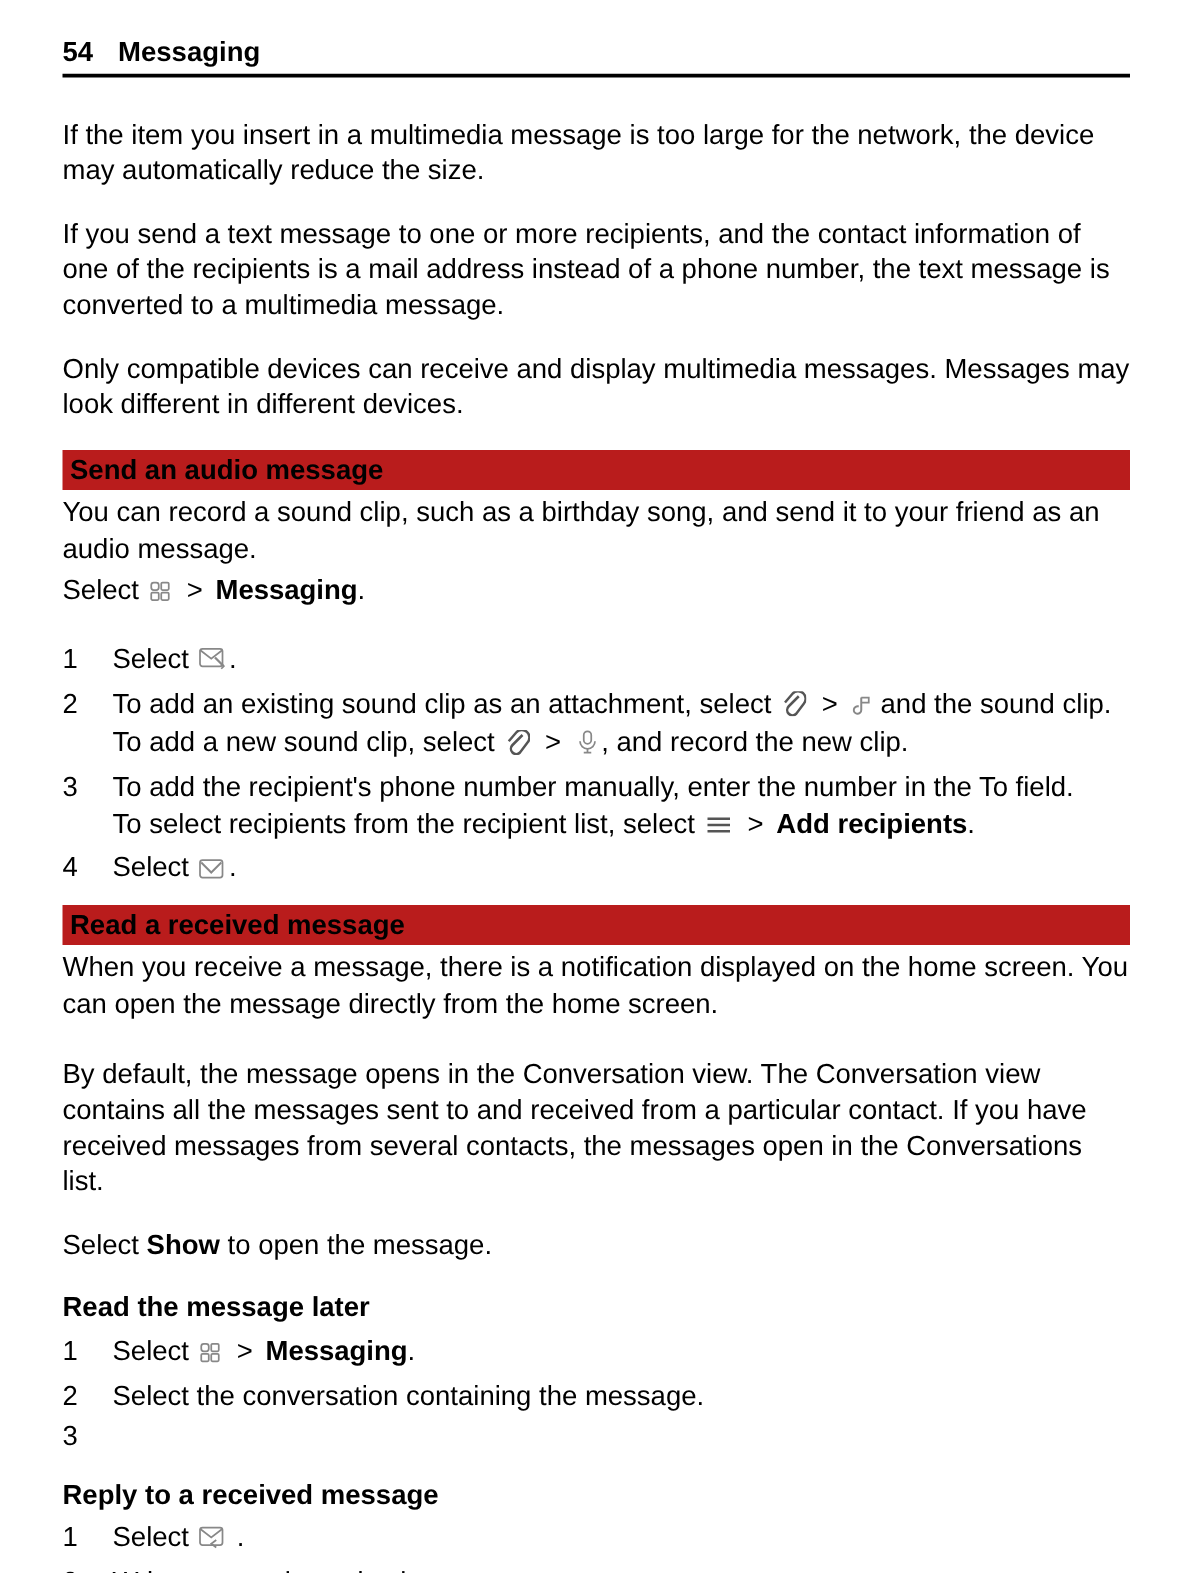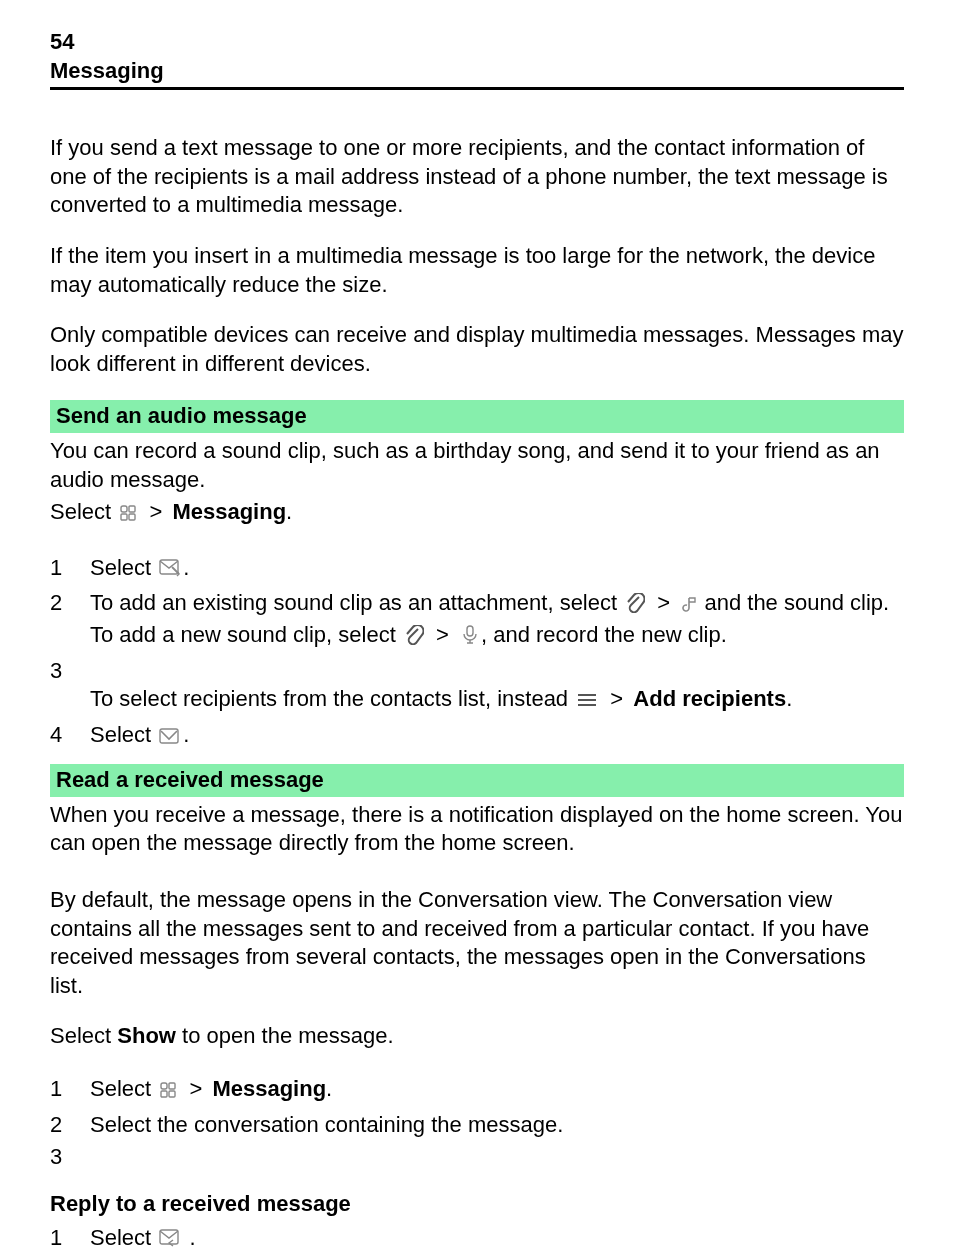--- a/index.html
+++ b/index.html
@@ -15,35 +15,34 @@
     box-sizing: border-box;
     padding: 28px 50px 40px 50px;
     font-size: 22px;
     line-height: 1.3;
   }
   .header {
     display: flex;
     align-items: baseline;
     border-bottom: 3px solid #000;
     padding-bottom: 2px;
-    margin-bottom: 44px;
-    flex-direction: column;
+    margin-bottom: 32px;
   }
   .header .pnum {
     font-weight: bold;
     margin-right: 20px;
   }
   .header .ptitle {
     font-weight: bold;
   }
   .para {
     margin: 0 0 22px 0;
   }
   .section-bar {
-    background: #86efac;
+    background: #b91c1c;
     font-weight: bold;
     padding: 2px 6px;
     margin: 6px 0 4px 0;
   }
   .sub-heading {
     font-weight: bold;
     margin-top: 16px;
     margin-bottom: 2px;
   }
   .bold { font-weight: bold; }
@@ -124,22 +123,22 @@
   </defs>
 </svg>
 
 <div class="page">
 
   <div class="header">
     <span class="pnum">54</span>
     <span class="ptitle">Messaging</span>
   </div>
 
+  <p class="para">If the item you insert in a multimedia message is too large for the network, the device may automatically reduce the size.</p>
   <p class="para">If you send a text message to one or more recipients, and the contact information of one of the recipients is a mail address instead of a phone number, the text message is converted to a multimedia message.</p>
-  <p class="para">If the item you insert in a multimedia message is too large for the network, the device may automatically reduce the size.</p>
   <p class="para">Only compatible devices can receive and display multimedia messages. Messages may look different in different devices.</p>
 
   <div class="section-bar">Send an audio message</div>
   <p class="para" style="margin-bottom:4px">You can record a sound clip, such as a birthday song, and send it to your friend as an audio message.</p>
 
   <p class="para">
     <span>Select </span>
     <span class="icon"><svg width="18" height="18">
           <use href="#ic-apps"></use>
         </svg></span>
@@ -175,22 +174,22 @@
             </svg></span>
         <span class="gt">&gt;</span>
         <span class="icon"><svg width="18" height="20">
               <use href="#ic-mic"></use>
             </svg></span><span>, and record the new clip.</span>
       </span>
     </li>
     <li>
       <span class="num">3</span>
       <span class="body">
-        <br>
-        <span>To select recipients from the contacts list, instead </span>
+        <span>To add the recipient's phone number manually, enter the number in the To field.</span><br>
+        <span>To select recipients from the recipient list, select </span>
         <span class="icon"><svg width="22" height="18">
               <use href="#ic-options"></use>
             </svg></span>
         <span class="gt">&gt;</span>
         <span class="bold">Add recipients</span><span>.</span>
       </span>
     </li>
     <li>
       <span class="num">4</span>
       <span class="body">
@@ -202,20 +201,21 @@
     </li>
   </ol>
 
   <div class="section-bar">Read a received message</div>
   <p class="para" style="margin-bottom:28px">When you receive a message, there is a notification displayed on the home screen. You can open the message directly from the home screen.</p>
   <p class="para">By default, the message opens in the Conversation view. The Conversation view contains all the messages sent to and received from a particular contact. If you have received messages from several contacts, the messages open in the Conversations list.</p>
   <p class="para">
     <span>Select </span><span class="bold">Show</span><span> to open the message.</span>
   </p>
 
+  <div class="sub-heading">Read the message later</div>
   <ol class="steps">
     <li>
       <span class="num">1</span>
       <span class="body">
         <span>Select </span>
         <span class="icon"><svg width="18" height="18">
               <use href="#ic-apps"></use>
             </svg></span>
         <span class="gt">&gt;</span>
         <span class="bold">Messaging</span><span>.</span>

